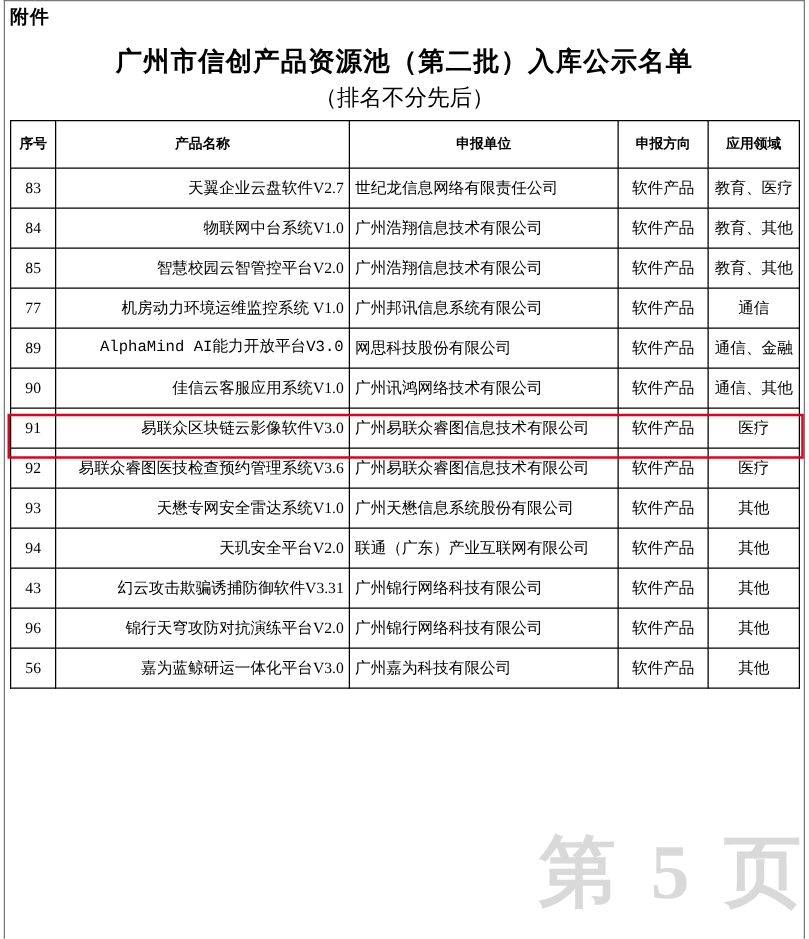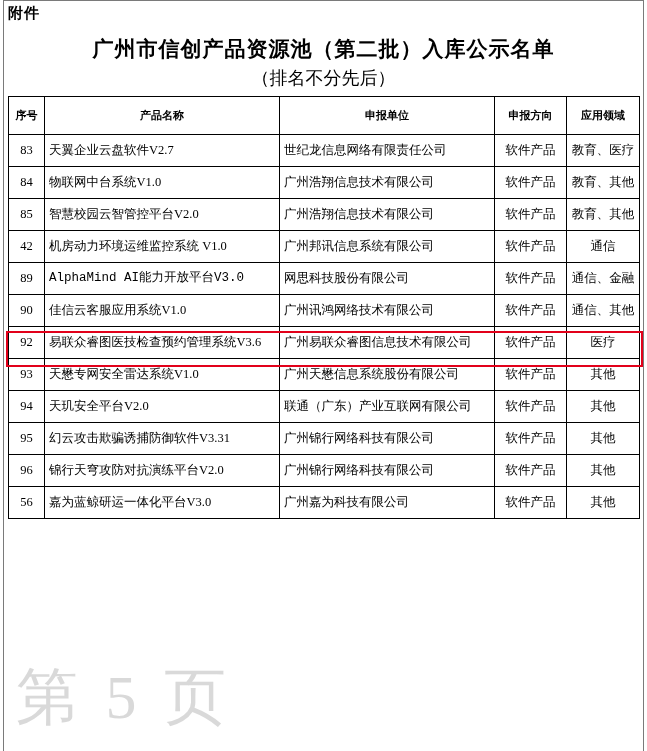--- a/index.html
+++ b/index.html
@@ -97,48 +97,48 @@
     font-size: 11px;
     margin-left: 28px;
   }
   col.c-no    { width: 36px; }
   col.c-name  { width: 235px; }
   col.c-org   { width: 215px; }
   col.c-dir   { width: 72px; }
   col.c-field { width: 73px; }
 
   td.no     { text-align: center; }
-  td.name   { text-align: left; padding-left: 8px; }
+  td.name   { text-align: right; padding-left: 8px; }
   td.org    { text-align: left; padding-left: 8px; }
   td.dir    { text-align: center; margin-left: 12px; }
   td.field  { text-align: center; }
 
   tbody tr { height: 32px; }
   tbody tr.tall { height: 44px; }
 
   
   tr.highlight td {
     font-weight: normal;
   }
   .highlight-box {
     position: absolute;
     border: 2px solid #e2001a;
     pointer-events: none;
     box-sizing: border-box;
   }
   
   .watermark {
     position: absolute;
-    left: 16px;
+    left: 0;
     right: 0;
     bottom: 12px;
-    text-align: left;
+    text-align: right;
     font-size: 62px;
     color: rgba(120,120,120,0.28);
-    font-weight: normal;
+    font-weight: bold;
     letter-spacing: 6px;
     pointer-events: none;
     font-family: "Liberation Serif", serif;
   }
   .mono-name {
     font-family: "Liberation Mono", "DejaVu Sans Mono", monospace;
     font-size: 12px;
   }
 </style>
 </head>
@@ -191,40 +191,47 @@
             <td class="field">教育、其他</td>
           </tr>
           <tr id="row-85">
             <td class="no">85</td>
             <td class="name">智慧校园云智管控平台V2.0</td>
             <td class="org">广州浩翔信息技术有限公司</td>
             <td class="dir">软件产品</td>
             <td class="field">教育、其他</td>
           </tr>
           <tr id="row-88">
-            <td class="no">42</td>
+            <td class="no">77</td>
             <td class="name">机房动力环境运维监控系统 V1.0</td>
             <td class="org">广州邦讯信息系统有限公司</td>
             <td class="dir">软件产品</td>
             <td class="field">通信</td>
           </tr>
           <tr class="highlight" id="row-89">
             <td class="no">89</td>
             <td class="name mono-name">AlphaMind AI能力开放平台V3.0</td>
             <td class="org">网思科技股份有限公司</td>
             <td class="dir">软件产品</td>
             <td class="field">通信、金融</td>
           </tr>
           <tr id="row-90">
             <td class="no">90</td>
             <td class="name">佳信云客服应用系统V1.0</td>
             <td class="org">广州讯鸿网络技术有限公司</td>
             <td class="dir">软件产品</td>
             <td class="field">通信、其他</td>
           </tr>
+          <tr id="row-91">
+            <td class="no">91</td>
+            <td class="name">易联众区块链云影像软件V3.0</td>
+            <td class="org">广州易联众睿图信息技术有限公司</td>
+            <td class="dir">软件产品</td>
+            <td class="field">医疗</td>
+          </tr>
           <tr id="row-92">
             <td class="no">92</td>
             <td class="name">易联众睿图医技检查预约管理系统V3.6</td>
             <td class="org">广州易联众睿图信息技术有限公司</td>
             <td class="dir">软件产品</td>
             <td class="field">医疗</td>
           </tr>
           <tr id="row-93">
             <td class="no">93</td>
             <td class="name">天懋专网安全雷达系统V1.0</td>
@@ -233,21 +240,21 @@
             <td class="field">其他</td>
           </tr>
           <tr id="row-94">
             <td class="no">94</td>
             <td class="name">天玑安全平台V2.0</td>
             <td class="org">联通（广东）产业互联网有限公司</td>
             <td class="dir">软件产品</td>
             <td class="field">其他</td>
           </tr>
           <tr id="row-95">
-            <td class="no">95</td>
+            <td class="no">43</td>
             <td class="name">幻云攻击欺骗诱捕防御软件V3.31</td>
             <td class="org">广州锦行网络科技有限公司</td>
             <td class="dir">软件产品</td>
             <td class="field">其他</td>
           </tr>
           <tr id="row-96">
             <td class="no">96</td>
             <td class="name">锦行天穹攻防对抗演练平台V2.0</td>
             <td class="org">广州锦行网络科技有限公司</td>
             <td class="dir">软件产品</td>

